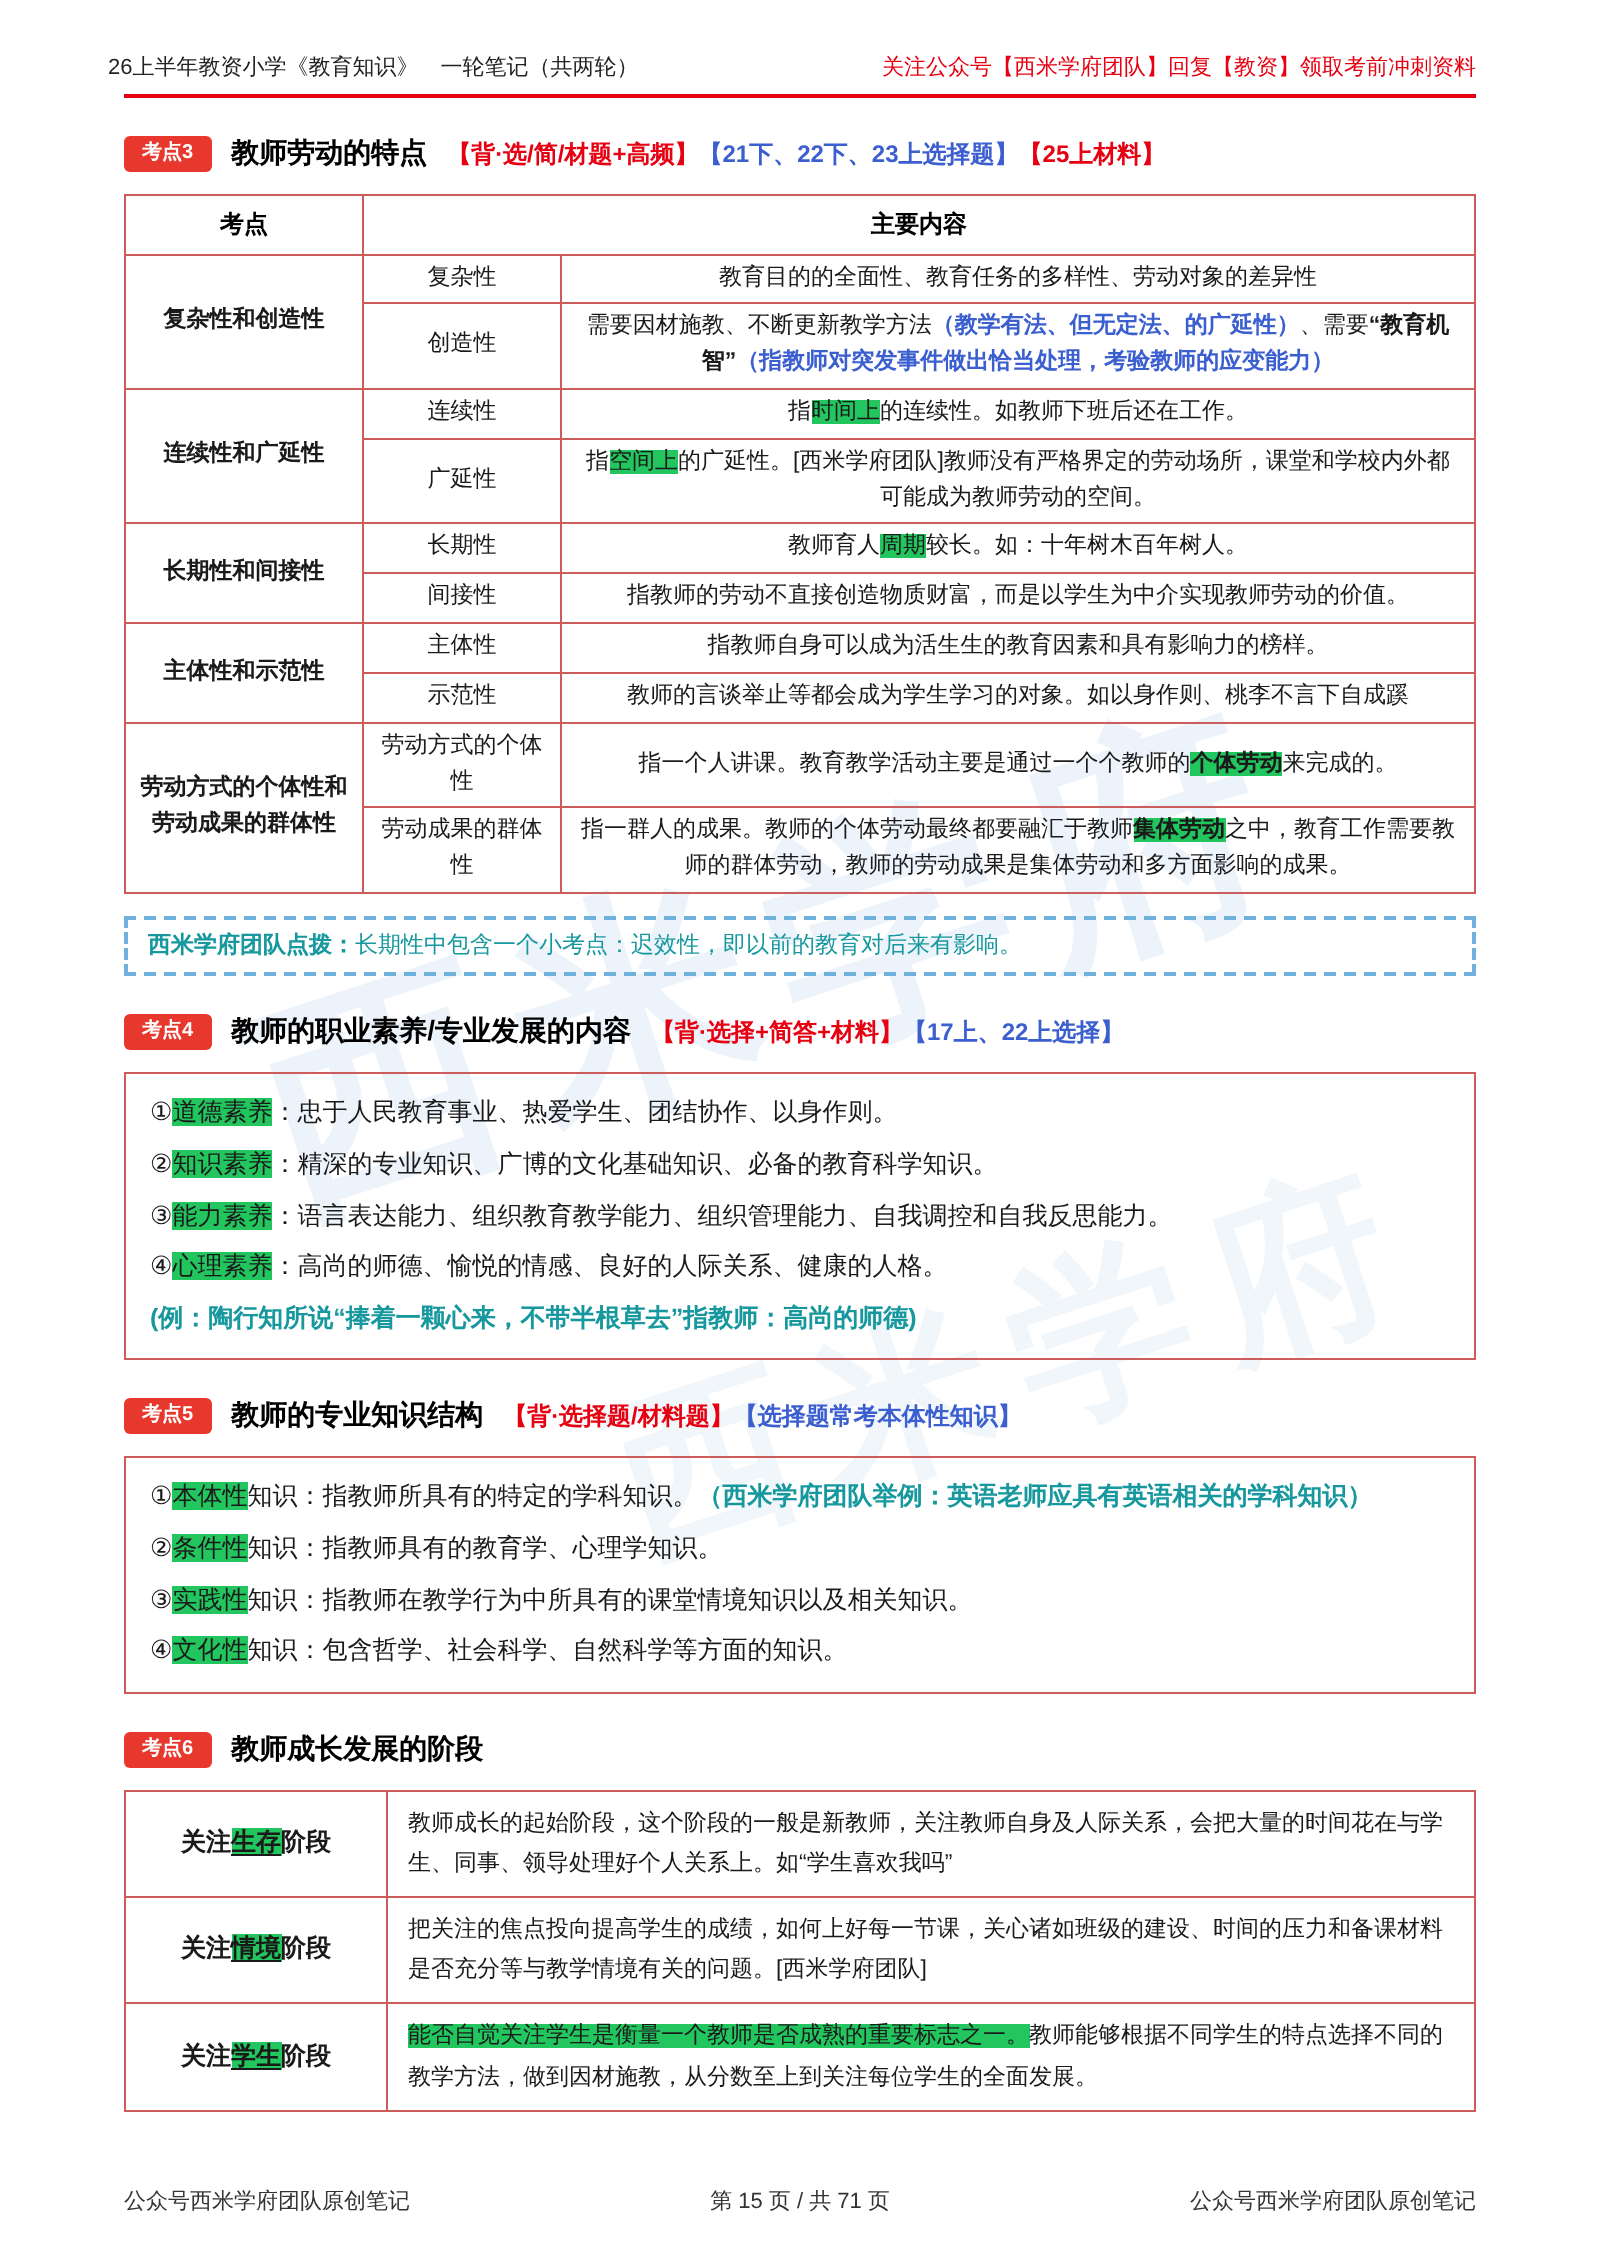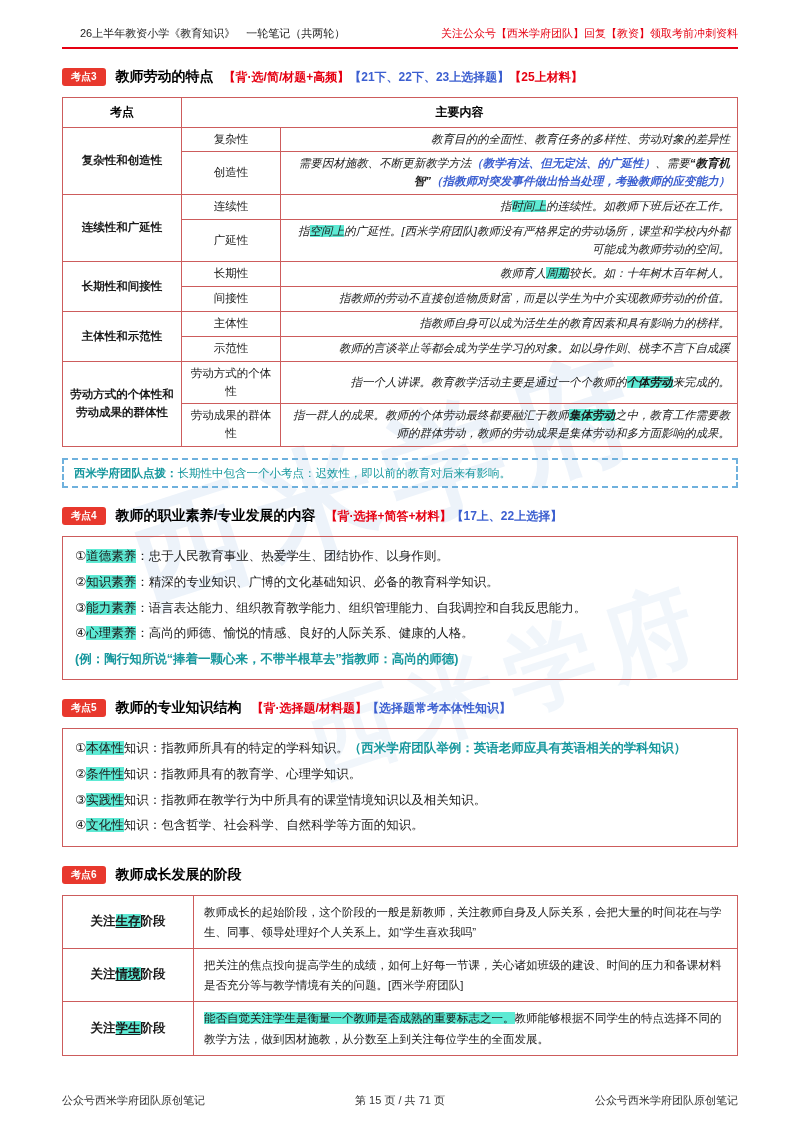--- a/index.html
+++ b/index.html
@@ -18,21 +18,21 @@
     transform:rotate(-18deg);
     pointer-events:none;
     white-space:nowrap;
   }
   .wm1 { top:400px; left:120px; font-size:120px; }
   .wm2 { top:620px; left:300px; font-size:90px; color:rgba(140,180,225,0.12); }
 
   .hdr {
     position:relative; z-index:1;
     display:flex; justify-content:space-between; align-items:flex-end;
-    padding:26px 62px 6px 80px;
+    padding:26px 62px 6px 54px;
     font-size:11px;
   }
   .hdr-left { color:#222; }
   .hdr-right { color:#e60012; }
   .redline { border-top:2px solid #e60012; margin:0 62px; }
 
   .content { position:relative; z-index:1; padding:0 62px; }
 
   .sec-head { display:flex; align-items:center; gap:10px; margin-top:19px; }
   .badge {
@@ -43,29 +43,29 @@
   }
   .sec-title { font-weight:bold; font-size:14px; color:#000; }
   .tags { font-weight:bold; font-size:12px; }
   .tags span { white-space:nowrap; }
 
   .red  { color:#e60012; }
   .blue { color:#3c5fd0; }
   .teal { color:#17989e; }
   .bold { font-weight:bold; }
   .u { text-decoration:underline; text-underline-offset:2px; }
-  .hl { background:#5eead4;margin-top:20px; }
+  .hl { background:#22c55e;margin-top:20px; }
   .sub { margin-right:14px; }
 
   table.t1 { width:100%; border-collapse:collapse; margin-top:11px; font-size:11.5px; }
   .t1 th, .t1 td { border:1px solid #cd5c5c; padding:3px 7px; line-height:1.55; vertical-align:middle; }
   .t1 th { font-size:12px; padding:5px; color:#000;margin-top:10px; }
   .gcell { width:104px; text-align:center; font-weight:bold; padding:3px 5px; }
   .scell { width:84px; text-align:center;margin-top:48px; }
-  .ccell { text-align:right;font-style:italic; }
+  .ccell { text-align:center; }
 
   .tipbox {
     border:2px dashed #6fb1dd;
     margin-top:11px; padding:4px 10px;
     font-size:11.5px; color:#17989e; line-height:1.6;
   }
 
   .rbox {
     border:1.5px solid #cd5c5c;
     margin-top:11px; padding:7px 12px;

